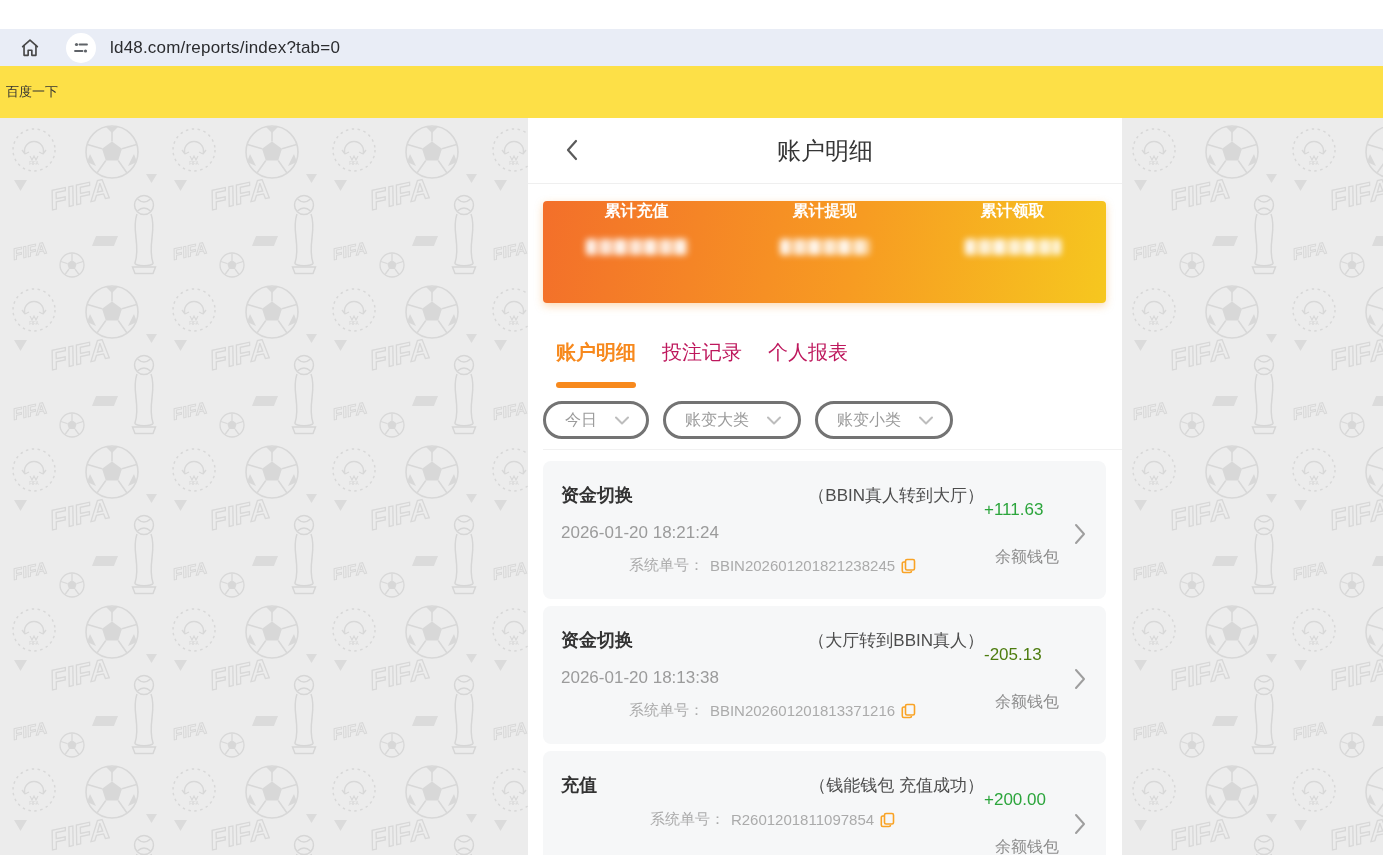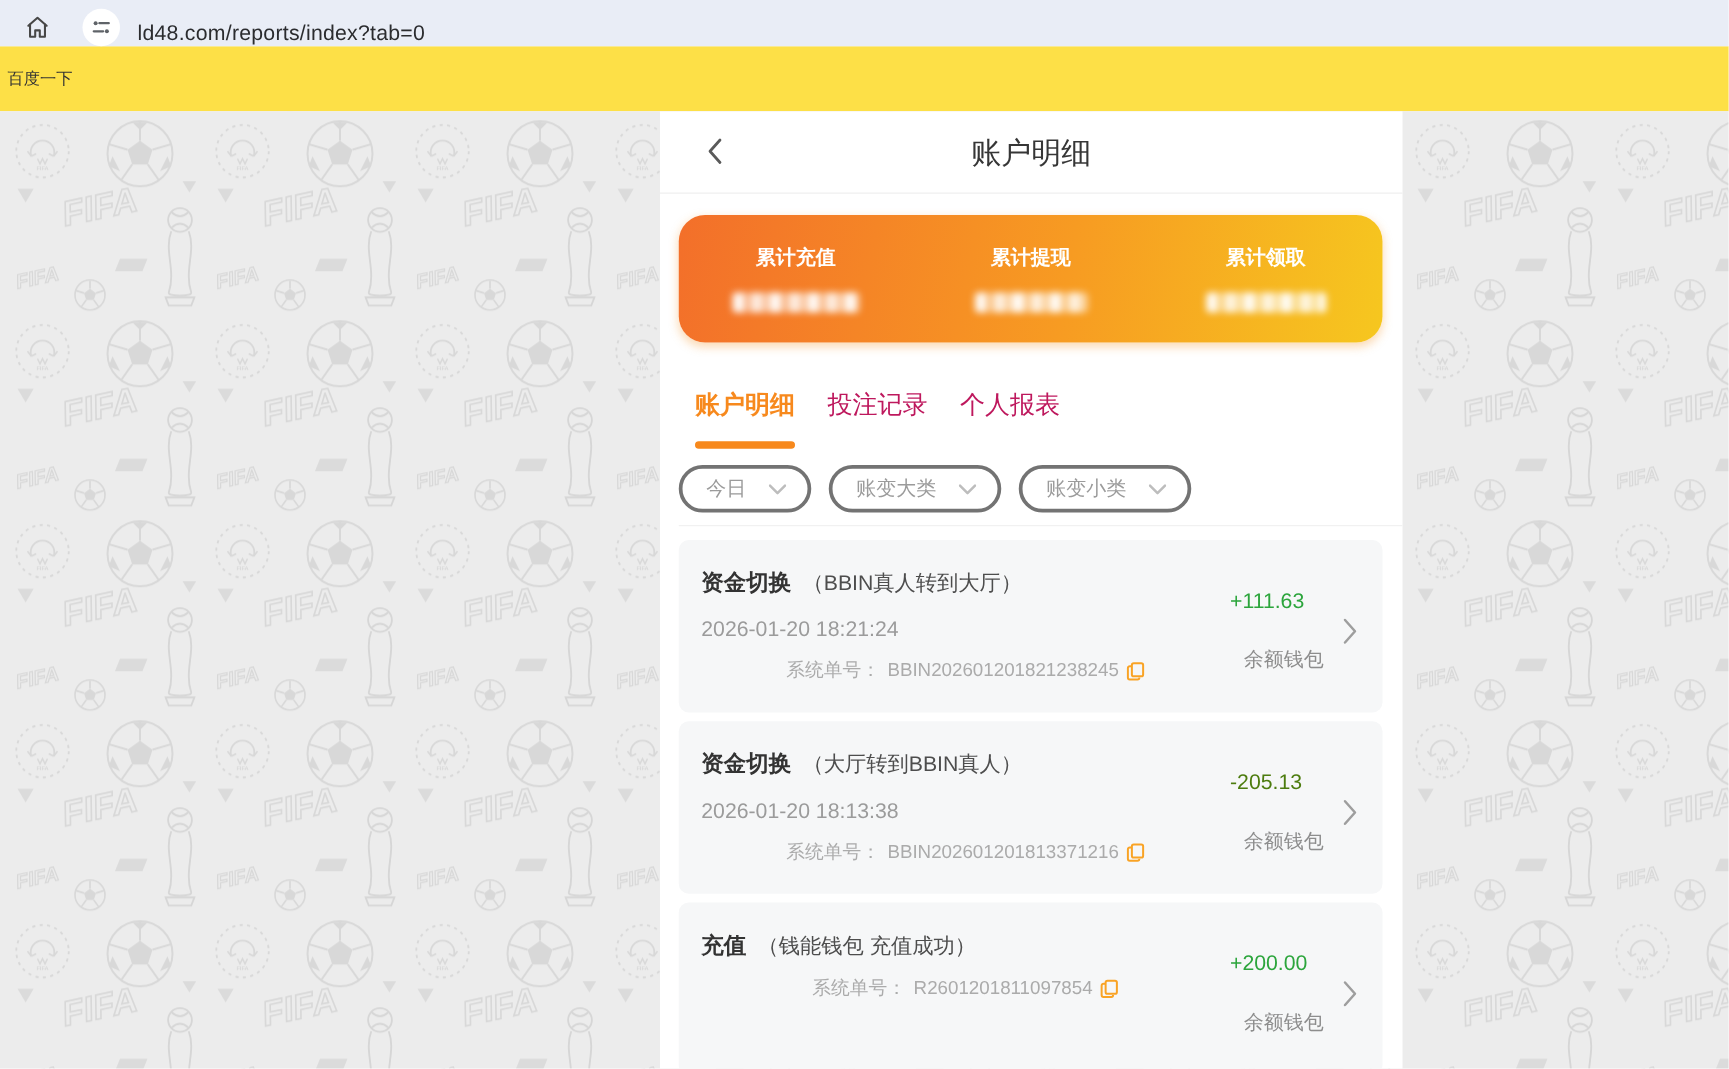--- a/index.html
+++ b/index.html
@@ -1,40 +1,40 @@
 <!DOCTYPE html>
 <html><head>
 <meta charset="utf-8">
 <style>
   * { margin:0; padding:0; box-sizing:border-box; }
   html,body { width:1383px; height:855px; overflow:hidden; font-family:"Liberation Sans","DejaVu Sans",sans-serif; background:#fff; }
 
   
-  .topbar { position:relative; width:100%; height:37px; background:#e9edf6; display:flex; align-items:flex-end; }
+  .topbar { position:relative; width:100%; height:37px; background:#e9edf6; display:flex; align-items:center;margin-top:29px; }
   .home-btn { width:36px; height:30px; margin-left:12px; display:flex; align-items:center; justify-content:center; }
   .tune-pill { width:30px; height:30px; border-radius:50%; background:#fff; margin-left:18px; display:flex; align-items:center; justify-content:center; }
   .url-text { margin-left:14px; font-size:17px; color:#2b2c2f; letter-spacing:.2px; }
   .bookmarks { width:100%; height:52px; background:#fde047; display:flex; align-items:center; }
   .bookmark-item { margin-left:4px; font-size:13px; color:#333; padding:4px 2px; }
 
   
   .main { position:relative; width:100%; height:766px; background:#ececec; overflow:hidden; }
   .pattern-layer { position:absolute; inset:0; }
 
   
   .panel { position:absolute; left:528px; top:0; width:594px; height:766px; background:#fff; display:flex; flex-direction:column; }
   .panel-header { position:relative; height:66px; border-bottom:1px solid #efefef; display:flex; align-items:center; justify-content:center; flex:0 0 auto; }
   .back-btn { position:absolute; left:26px; top:14px; width:36px; height:36px; display:flex; align-items:center; justify-content:center; }
   .panel-title { font-size:24px; color:#363636; }
 
   
-  .summary-card { margin:17px 16px 0 15px; height:102px; border-radius:21px;
+  .summary-card { margin:17px 16px 0 15px; height:102px; border-radius:4px;
     background:linear-gradient(100deg,#f36f2a 0%,#f79b22 55%,#f6c71f 100%);
     box-shadow:0 3px 8px rgba(243,150,40,.35);
-    display:flex; align-items:center; flex:0 0 auto; }
+    display:flex; align-items:flex-start; flex:0 0 auto; }
   .summary-col { flex:1; display:flex; flex-direction:column; align-items:center; justify-content:center; gap:17px; }
   .summary-label { color:#fff; font-size:16px; font-weight:bold; }
   .summary-value-blur { height:16px; border-radius:3px; filter:blur(3px);
     background:repeating-linear-gradient(90deg, rgba(255,255,255,.95) 0 9px, rgba(255,255,255,.45) 9px 15px, rgba(255,255,255,.85) 15px 24px, rgba(255,255,255,.55) 24px 30px); }
   .w1{width:102px;} .w2{width:90px;} .w3{width:96px;}
   .summary-divider { width:1px; background:rgba(255,255,255,.55); margin:16px 0; }
 
   
   .tabs-row { display:flex; gap:26px; margin:36px 0 0 28px; flex:0 0 auto; }
   .tab { font-size:20px; color:#be185d; cursor:pointer; }
@@ -44,21 +44,21 @@
 
   
   .filters-row { display:flex; gap:14px; margin:13px 0 0 15px; padding-bottom:10px; border-bottom:1px solid #f1f1f1; flex:0 0 auto; }
   .pill { height:38px; border:3px solid #737373; border-radius:19px; display:flex; align-items:center; gap:18px; padding:0 17px 0 19px; background:#fff; }
   .pill-label { font-size:16px; color:#9b9b9b; }
 
   
   .txn-list { flex:1; padding:11px 15px 0 15px; overflow:hidden; }
   .txn-card { position:relative; width:563px; height:138px; background:#f6f7f8; border-radius:8px; margin-bottom:7px; padding:22px 20px 0 18px; display:flex; }
   .txn-left { flex:1; min-width:0; }
-  .txn-title-row { display:flex; align-items:baseline; gap:9px; }
+  .txn-title-row { display:flex; align-items:baseline; gap:27px;justify-content:space-between; }
   .txn-type { font-size:18px; font-weight:bold; color:#333; }
   .txn-desc { font-size:17px; color:#4d4d4d; }
   .txn-date { margin-top:16px; font-size:17px; color:#9b9b9b; }
   .txn-order-row { margin-top:13px; display:flex; align-items:center; gap:6px;justify-content:center; }
   .txn-order-label, .txn-order-no { font-size:15px; color:#ababab; }
   .txn-right { display:flex; align-items:center; gap:15px; padding-bottom:14px; }
   .txn-right-col { display:flex; flex-direction:column; align-items:flex-start; justify-content:center; gap:27px; }
   .txn-amount { font-size:17px; }
   .txn-wallet { font-size:16px; color:#8d8d8d;margin-left:11px; }
   .chev-right { display:flex; align-items:center; }

